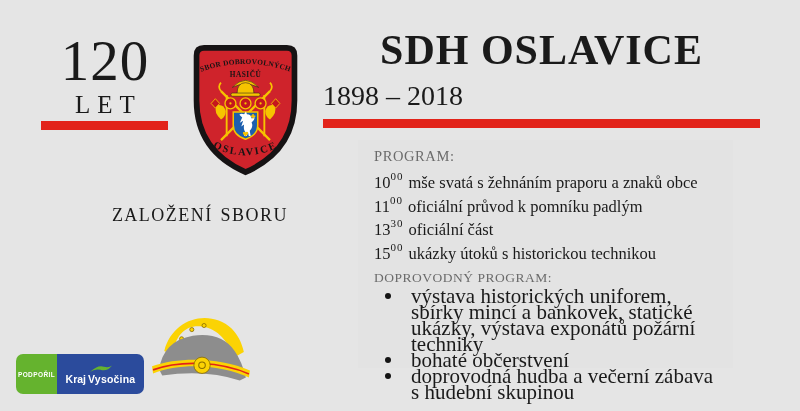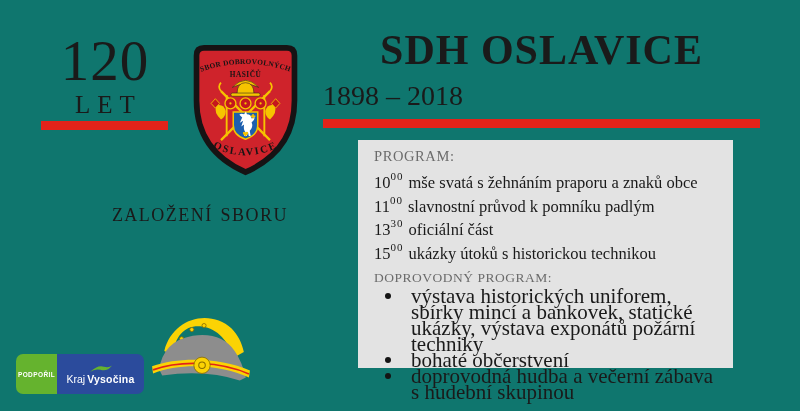--- a/index.html
+++ b/index.html
@@ -1,16 +1,16 @@
 <!DOCTYPE html>
 <html style="--stripe-red: #e2231a; --shield-red: #cf232b; --emblem-gold: #f6c400; --emblem-blue: #1d5fae; --rosette-red: #c5161d; --box-bg: #e3e3e3; --heading-gray: #6b6b6b; --text-black: #1a1a1a; --sponsor-green: #65b32e; --sponsor-blue: #2b4b9c; --helmet-gray: #8d8d8d; --helmet-yellow: #fbd304;"><head>
 <meta charset="utf-8">
 <style>
   html,body{margin:0;padding:0;background:#fff;}
-  .poster{position:relative;width:800px;height:411px;background:#0f766e;overflow:hidden;
+  .poster{position:relative;width:800px;height:411px;background:#e5e5e5;overflow:hidden;
           font-family:"Liberation Serif","DejaVu Serif",serif;color:var(--text-black,#1a1a1a);}
 
   
   .years{position:absolute;left:40px;top:30px;width:130px;text-align:center;
          font-size:57px;line-height:62px;letter-spacing:1px;}
   .let{position:absolute;left:40px;top:92px;width:130px;text-align:center;
        font-size:25px;line-height:26px;letter-spacing:7px;padding-left:7px;box-sizing:border-box;}
   .stripe{position:absolute;background:var(--stripe-red);}
   .stripe-left{left:41px;top:121px;width:127px;height:9px;}
   .stripe-right{left:323px;top:119px;width:437px;height:9px;}
@@ -39,21 +39,21 @@
                         border-radius:50%;background:#141414;}
 
   
   .sponsor{position:absolute;left:16px;top:354px;width:128px;height:40px;display:flex;
            border-radius:7px;overflow:hidden;font-family:"Liberation Sans","DejaVu Sans",sans-serif;}
   .sp-green{width:41px;background:var(--sponsor-green);color:#fff;display:flex;align-items:center;
             justify-content:center;font-size:6.5px;font-weight:700;letter-spacing:.4px;}
   .sp-blue{flex:1;background:var(--sponsor-blue);color:#fff;display:flex;flex-direction:column;
            align-items:center;justify-content:center;gap:1px;}
   .sp-name{font-size:10.5px;line-height:11px;white-space:nowrap;}
-  .sp-name .light{font-weight:400;margin-right:2px;}
+  .sp-name .light{font-weight:700;margin-right:2px;}
   .sp-name .bold{font-weight:700;letter-spacing:.2px;}
 
   
   .emblem{position:absolute;left:189px;top:42px;width:113px;height:136px;}
   .helmet{position:absolute;left:150px;top:308px;width:102px;height:84px;}
 
   
   .f-shield{fill:var(--shield-red);stroke:#161314;stroke-width:6;}
   .f-gold{fill:var(--emblem-gold);}
   .s-gold{stroke:var(--emblem-gold);fill:none;}
@@ -128,21 +128,21 @@
     </text>
   </svg>
 
   <div class="title">SDH OSLAVICE</div>
   <div class="years-range">1898 – 2018</div>
   <div class="stripe stripe-right"></div>
 
   <div class="pbox">
     <div class="phead">PROGRAM:</div>
     <div class="prow"><span>10</span><sup>00</sup><span>mše svatá s žehnáním praporu a znaků obce</span></div>
-    <div class="prow"><span>11</span><sup>00</sup><span>slavnostní průvod k pomníku padlým</span></div>
+    <div class="prow"><span>11</span><sup>00</sup><span>oficiální průvod k pomníku padlým</span></div>
     <div class="prow"><span>13</span><sup>30</sup><span>oficiální část</span></div>
     <div class="prow"><span>15</span><sup>00</sup><span>ukázky útoků s historickou technikou</span></div>
 
     <div class="phead2">DOPROVODNÝ PROGRAM:</div>
     <ul class="bullets">
       <li>výstava historických uniforem, sbírky mincí a bankovek, statické ukázky, výstava exponátů požární techniky</li>
       <li>bohaté občerstvení</li>
       <li>doprovodná hudba a večerní zábava s hudební skupinou</li>
     </ul>
   </div>

